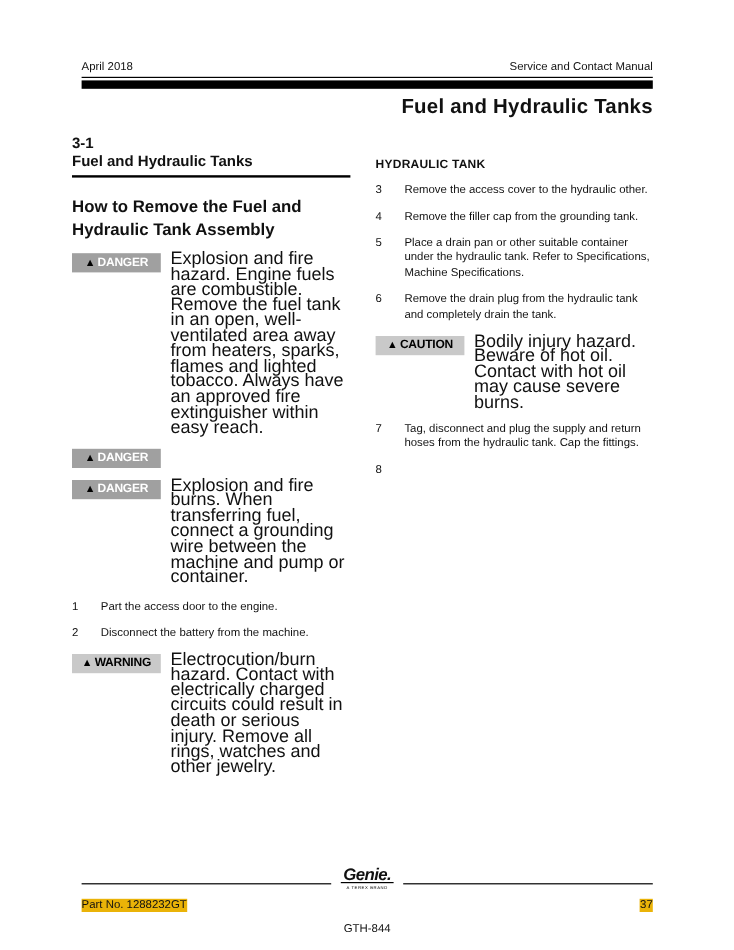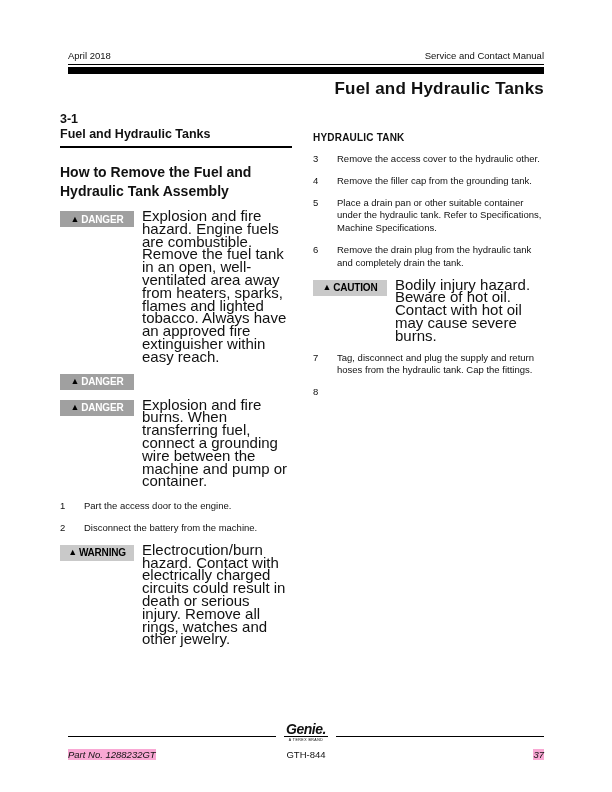--- a/index.html
+++ b/index.html
@@ -53,22 +53,22 @@
   .footer-rule { display:flex; align-items:center; }
   .rule-seg { flex:1; border-bottom:1px solid #000; height:12px; }
   .logo-block { flex:0 0 auto; padding:0 8px; text-align:center; }
   .logo-word {
     font-size:14px; font-weight:bold; font-style:italic;
     letter-spacing:-0.5px; line-height:13px;
     border-bottom:1.5px solid #000; display:inline-block; padding:0 2px 0px 2px;
   }
   .logo-tagline { font-size:3.5px; line-height:4px; letter-spacing:0.5px; color:#000; }
   .footer-meta { display:flex; justify-content:space-between; font-size:9.5px; margin-top:7px; }
-  .footer-center { position:absolute; left:0; right:0; text-align:center; }
-  .footer-meta .left, .footer-meta .right { position:relative; z-index:1; background:#f9a8d4;font-style:italic; }
+  .footer-center { position:absolute; left:0; right:0; text-align:center;margin-top:20px; }
+  .footer-meta .left, .footer-meta .right { position:relative; z-index:1; background:#eab308; }
 </style>
 </head>
 <body>
 
 <div class="page">
 
   <div class="header">
     <div class="header-meta">
       <span>April 2018</span>
       <span>Service and Contact Manual</span>

